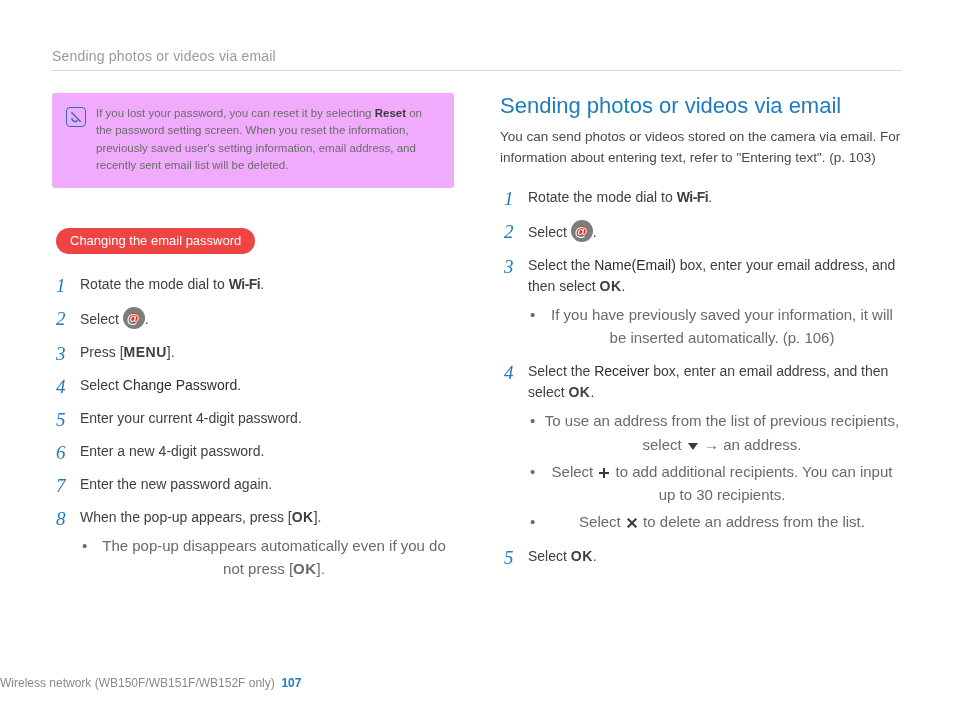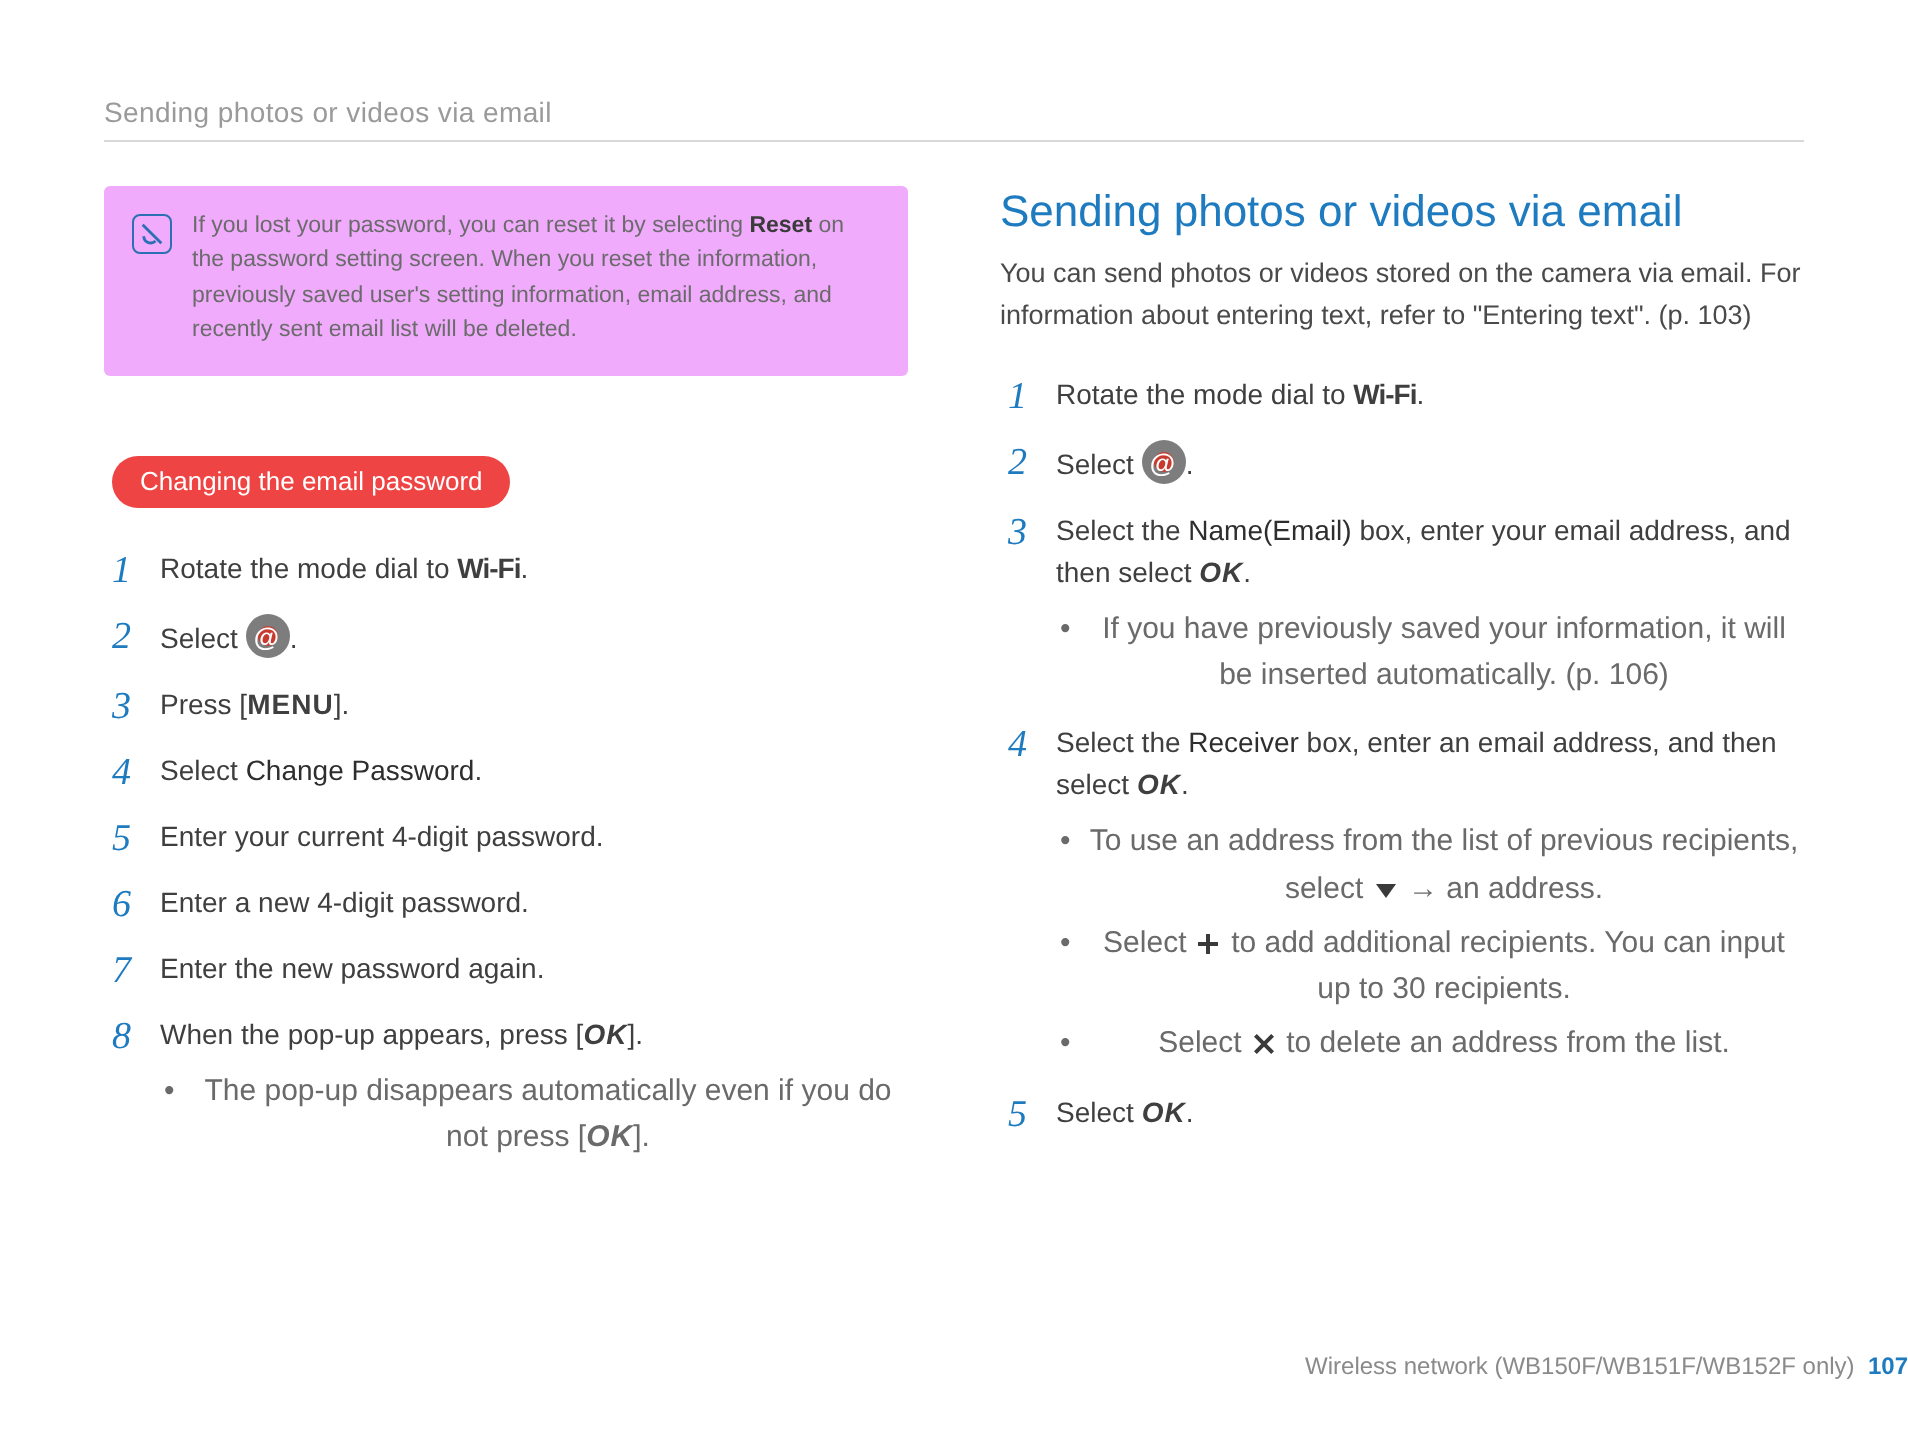--- a/index.html
+++ b/index.html
@@ -101,21 +101,20 @@
     letter-spacing: -0.5px;
   }
   .menu-label {
     font-weight: 800;
     letter-spacing: 0.5px;
     text-align: center;
   }
   .ok-label {
     font-weight: 800;
     letter-spacing: 0.5px;
-    font-style: italic;
   }
   .email-icon {
     display: inline-flex;
     align-items: center; justify-content: center;
     width: 22px; height: 22px;
     background: #7d7d7d;
     border-radius: 50%;
     vertical-align: -5px;
     position: relative;
   }
@@ -157,21 +156,21 @@
     display: inline-flex;
     width: 14px; height: 14px;
     align-items: center; justify-content: center;
     vertical-align: -2px;
   }
   .glyph svg { width: 12px; height: 12px; fill: #3a3a3a; }
   .footer {
     position: absolute;
     bottom: 30px;
     left: 0; right: 0;
-    text-align: right;
+    text-align: left;
     font-size: 12px;
     color: #8a8a8a;
   }
   .footer .pnum { color: #1f7bbf; font-weight: 600; }
 </style>
 </head>
 <body>
 
 <div class="page-header">Sending photos or videos via email</div>
 

